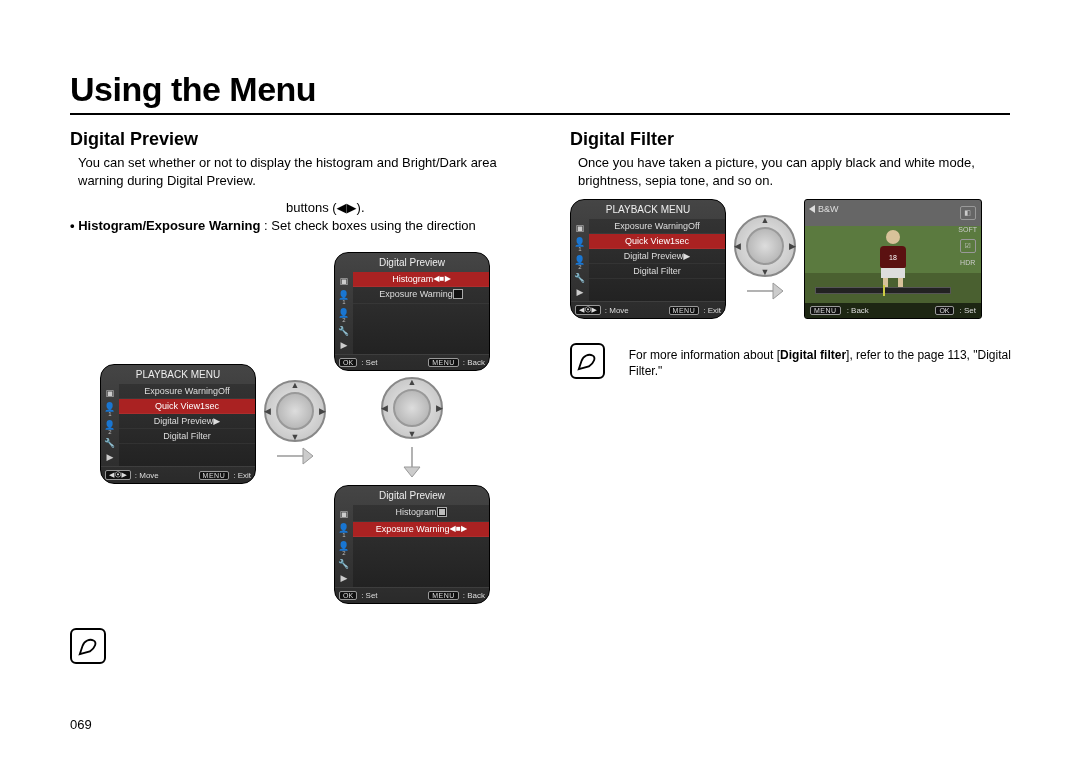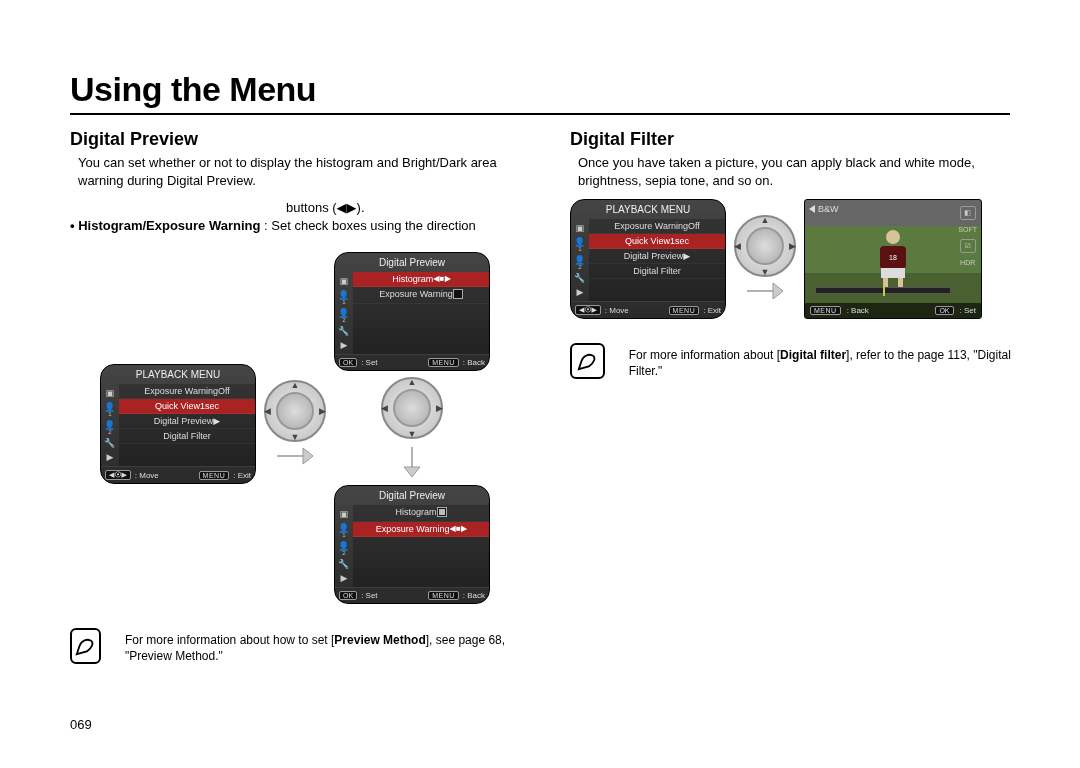--- a/index.html
+++ b/index.html
@@ -398,23 +398,20 @@
           </div>
         </div>
       </div>
 
       <div class="note">
         <div class="nicon">
           <svg width="22" height="22" viewBox="0 0 24 24">
               <path d="M3 21 L6 12 C8 6 14 4 18 6 C22 8 20 14 14 18 L3 21 Z" fill="none" stroke="#000" stroke-width="2"></path>
             </svg>
         </div>
-        <div class="ntext">
-          <span>For more information about how to set [</span><b>Preview Method</b><span>], see page 68, "Preview Method."</span>
-        </div>
       </div>
     </div>
 
     <div class="col">
       <div class="section-title">Digital Filter</div>
       <p class="body-text">Once you have taken a picture, you can apply black and white mode, brightness, sepia tone, and so on.</p>
 
       <div class="row1" style="margin-left:0;">
 
         <div class="lcd">

